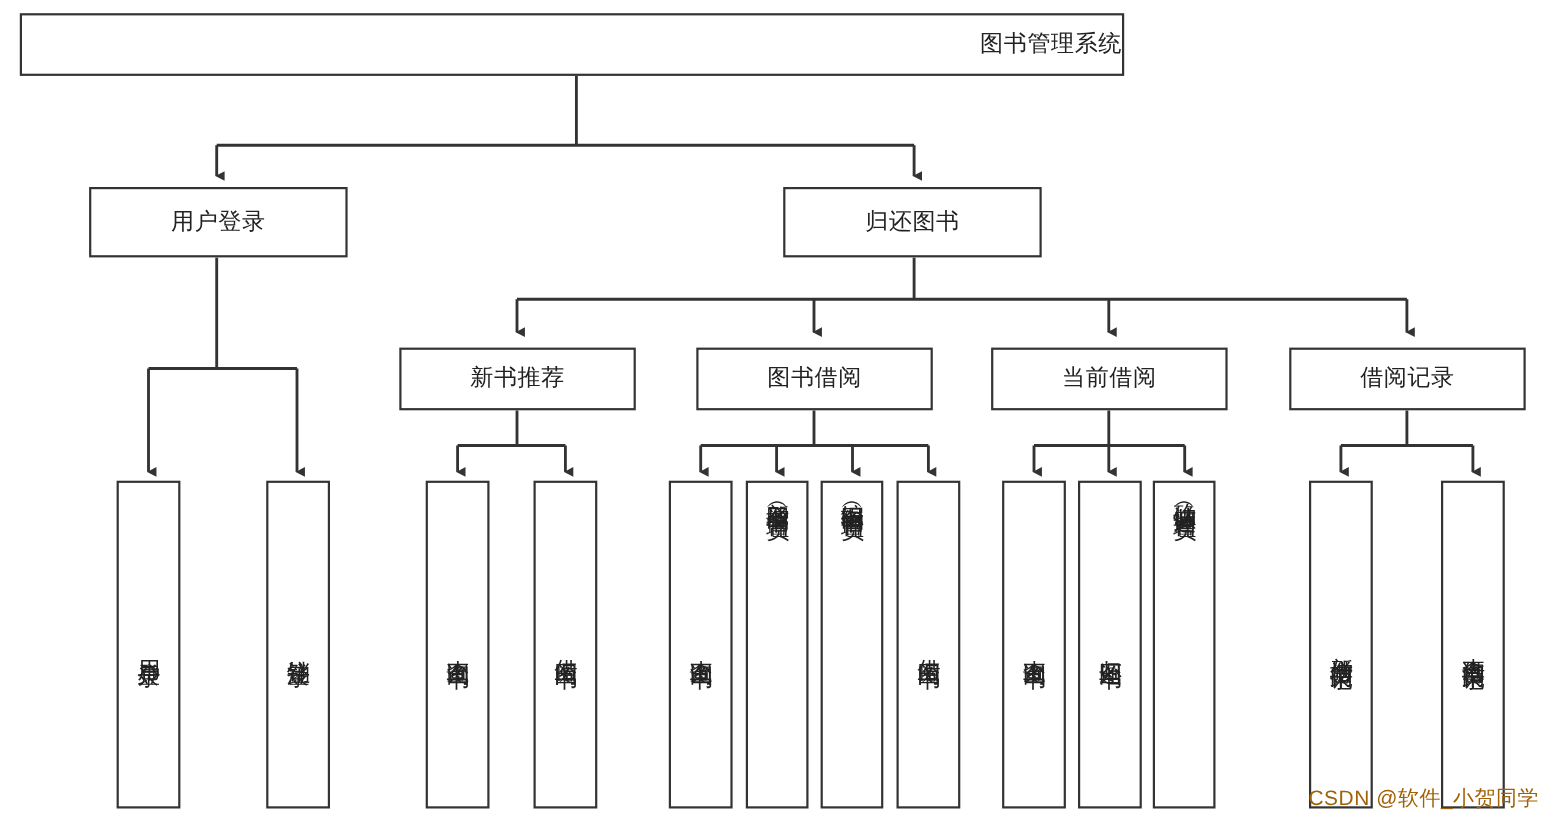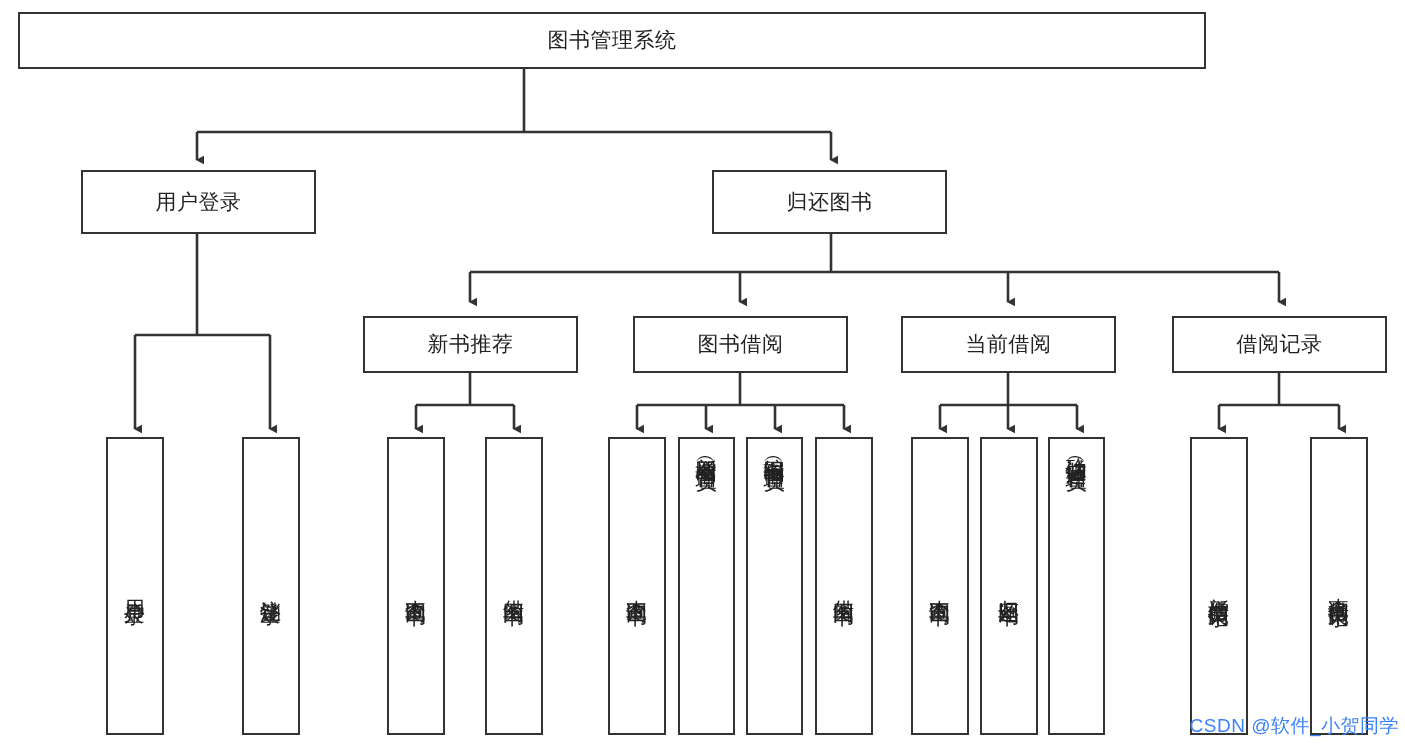--- a/index.html
+++ b/index.html
@@ -59,21 +59,21 @@
   }
   .node.vertical.mid .node-label {
     margin-top: auto;
     margin-bottom: auto;
   }
   .watermark {
     position: absolute;
     right: 6px;
     bottom: 8px;
     font-size: 19px;
-    color: #3b82f6;
+    color: #a16207;
     letter-spacing: 0.5px;
     white-space: nowrap;
     font-family: "Liberation Sans", "DejaVu Sans", sans-serif;
   }
 </style>
 </head>
 <body>
 
 <div id="diagram-root">
 
@@ -120,21 +120,21 @@
       <path d="M1008,405 L1008,429" marker-end="url(#arrowhead)"></path>
       <path d="M1077,405 L1077,429" marker-end="url(#arrowhead)"></path>
 
       <path d="M1279,373 L1279,405"></path>
       <path d="M1219,405 L1339,405"></path>
       <path d="M1219,405 L1219,429" marker-end="url(#arrowhead)"></path>
       <path d="M1339,405 L1339,429" marker-end="url(#arrowhead)"></path>
     </g>
   </svg>
 
-  <div class="node" style="left:18px; top:12px; width:1188px; height:57px;">
+  <div class="node" style="left:18px; top:12px; width:1004px; height:57px;justify-content:flex-end;">
     <span class="node-label">图书管理系统</span>
   </div>
 
   <div class="node" style="left:81px; top:170px; width:235px; height:64px;">
     <span class="node-label">用户登录</span>
   </div>
   <div class="node" style="left:712px; top:170px; width:235px; height:64px;">
     <span class="node-label">归还图书</span>
   </div>
 

